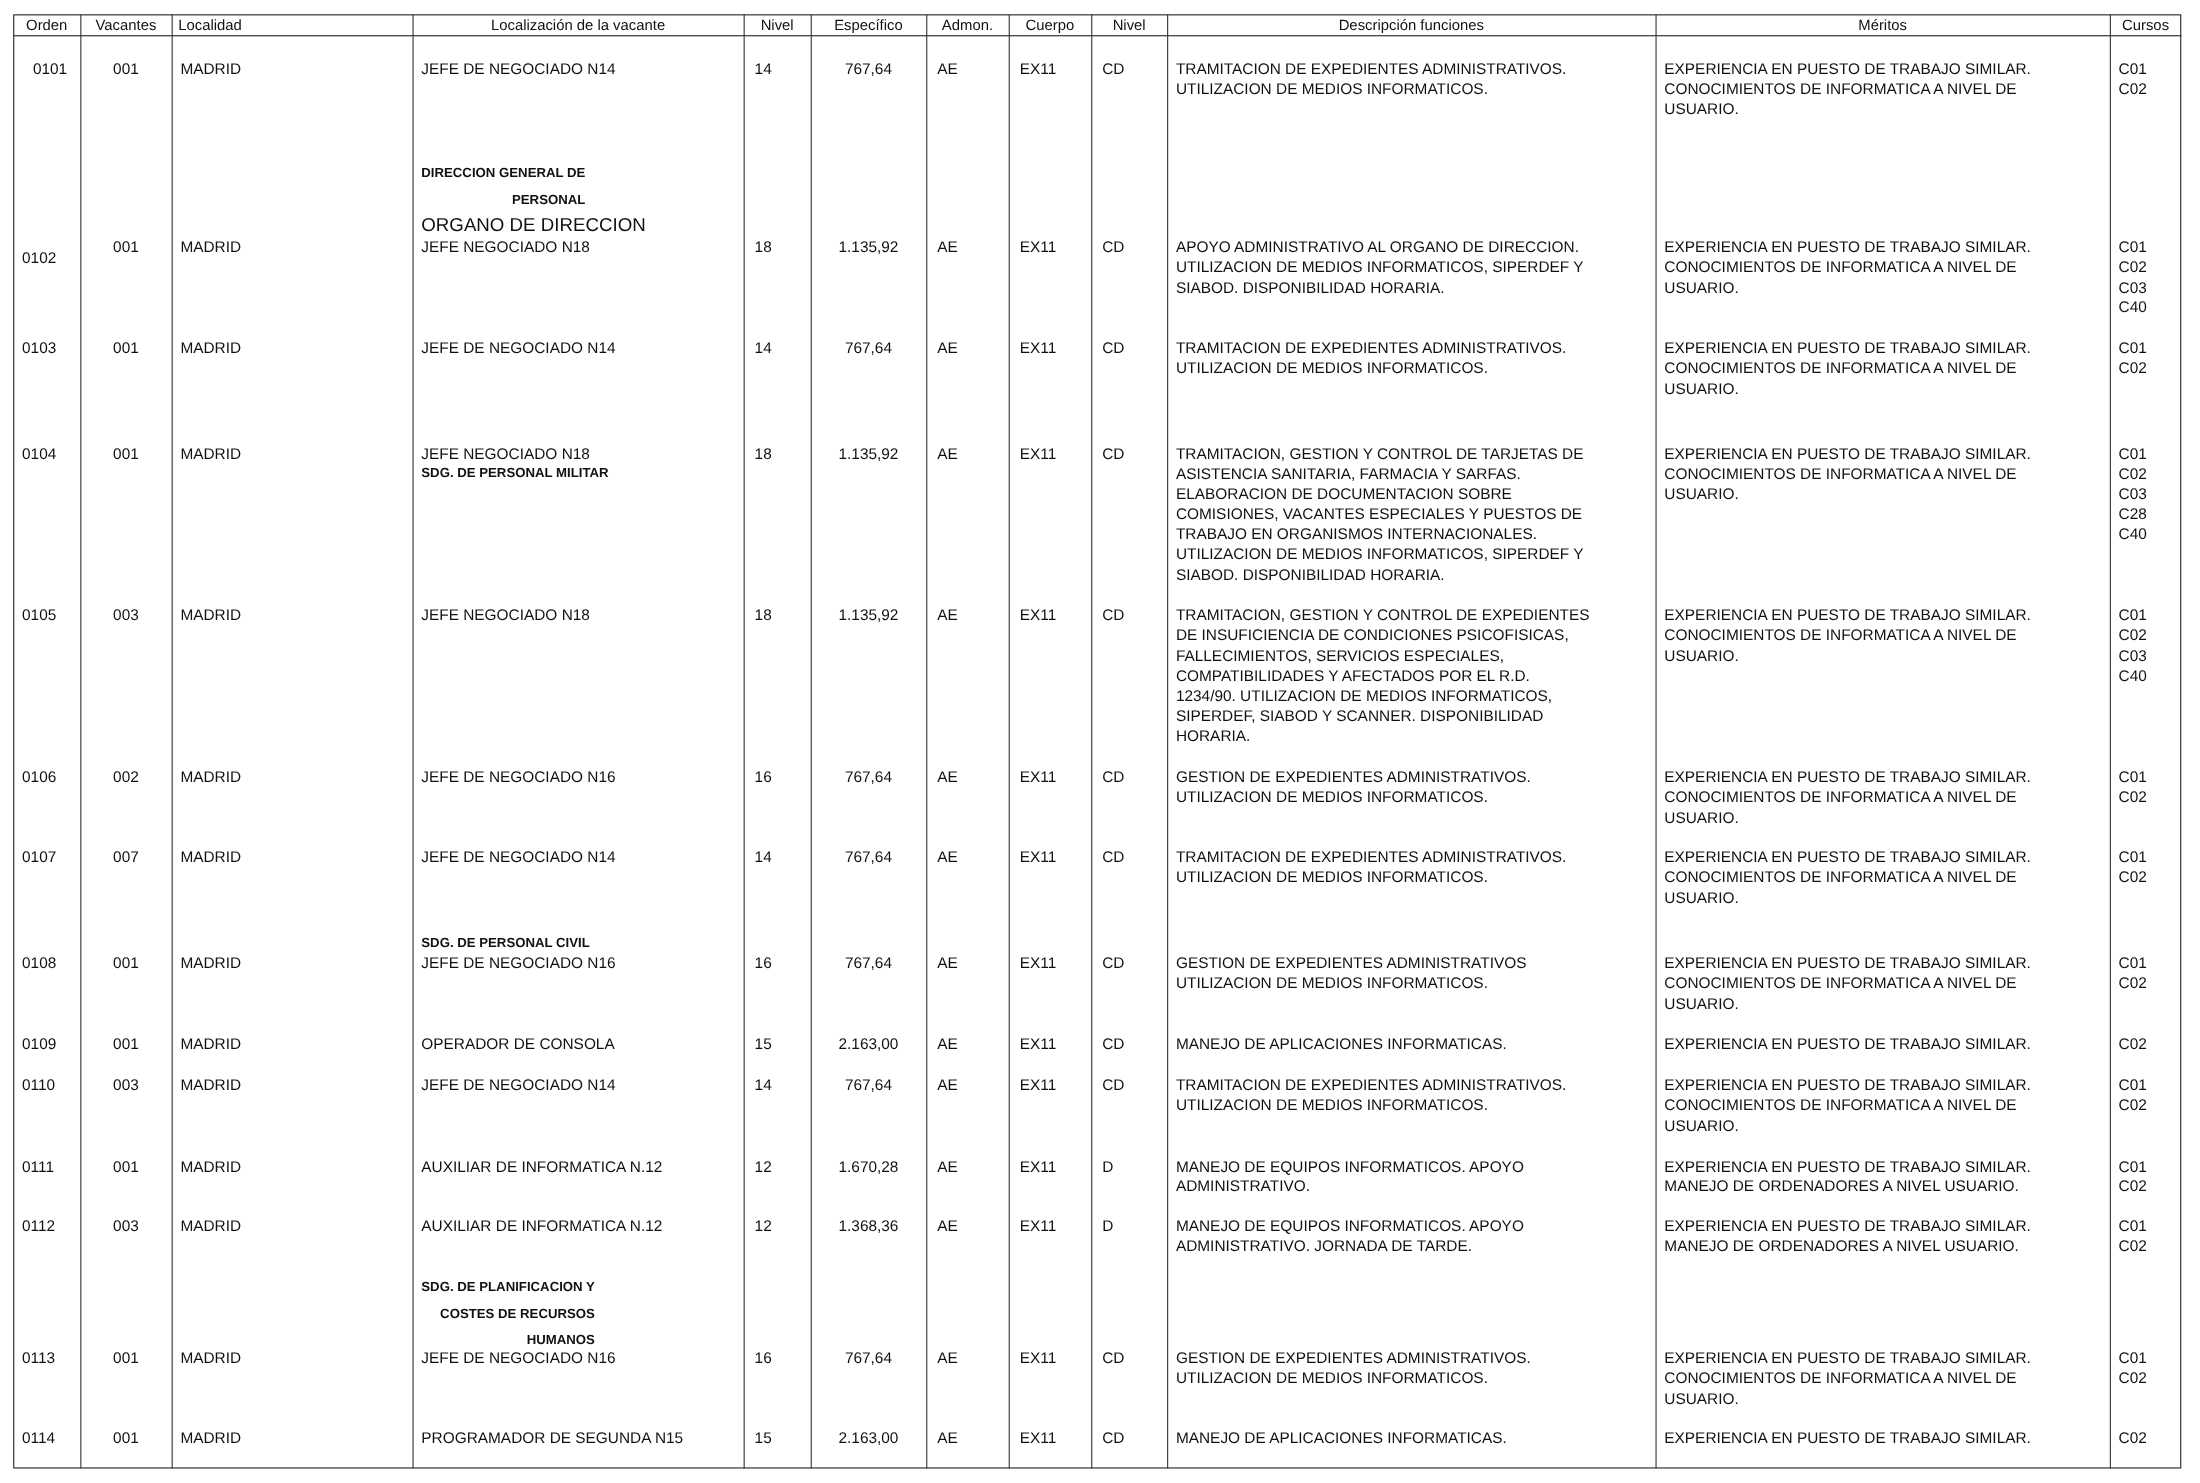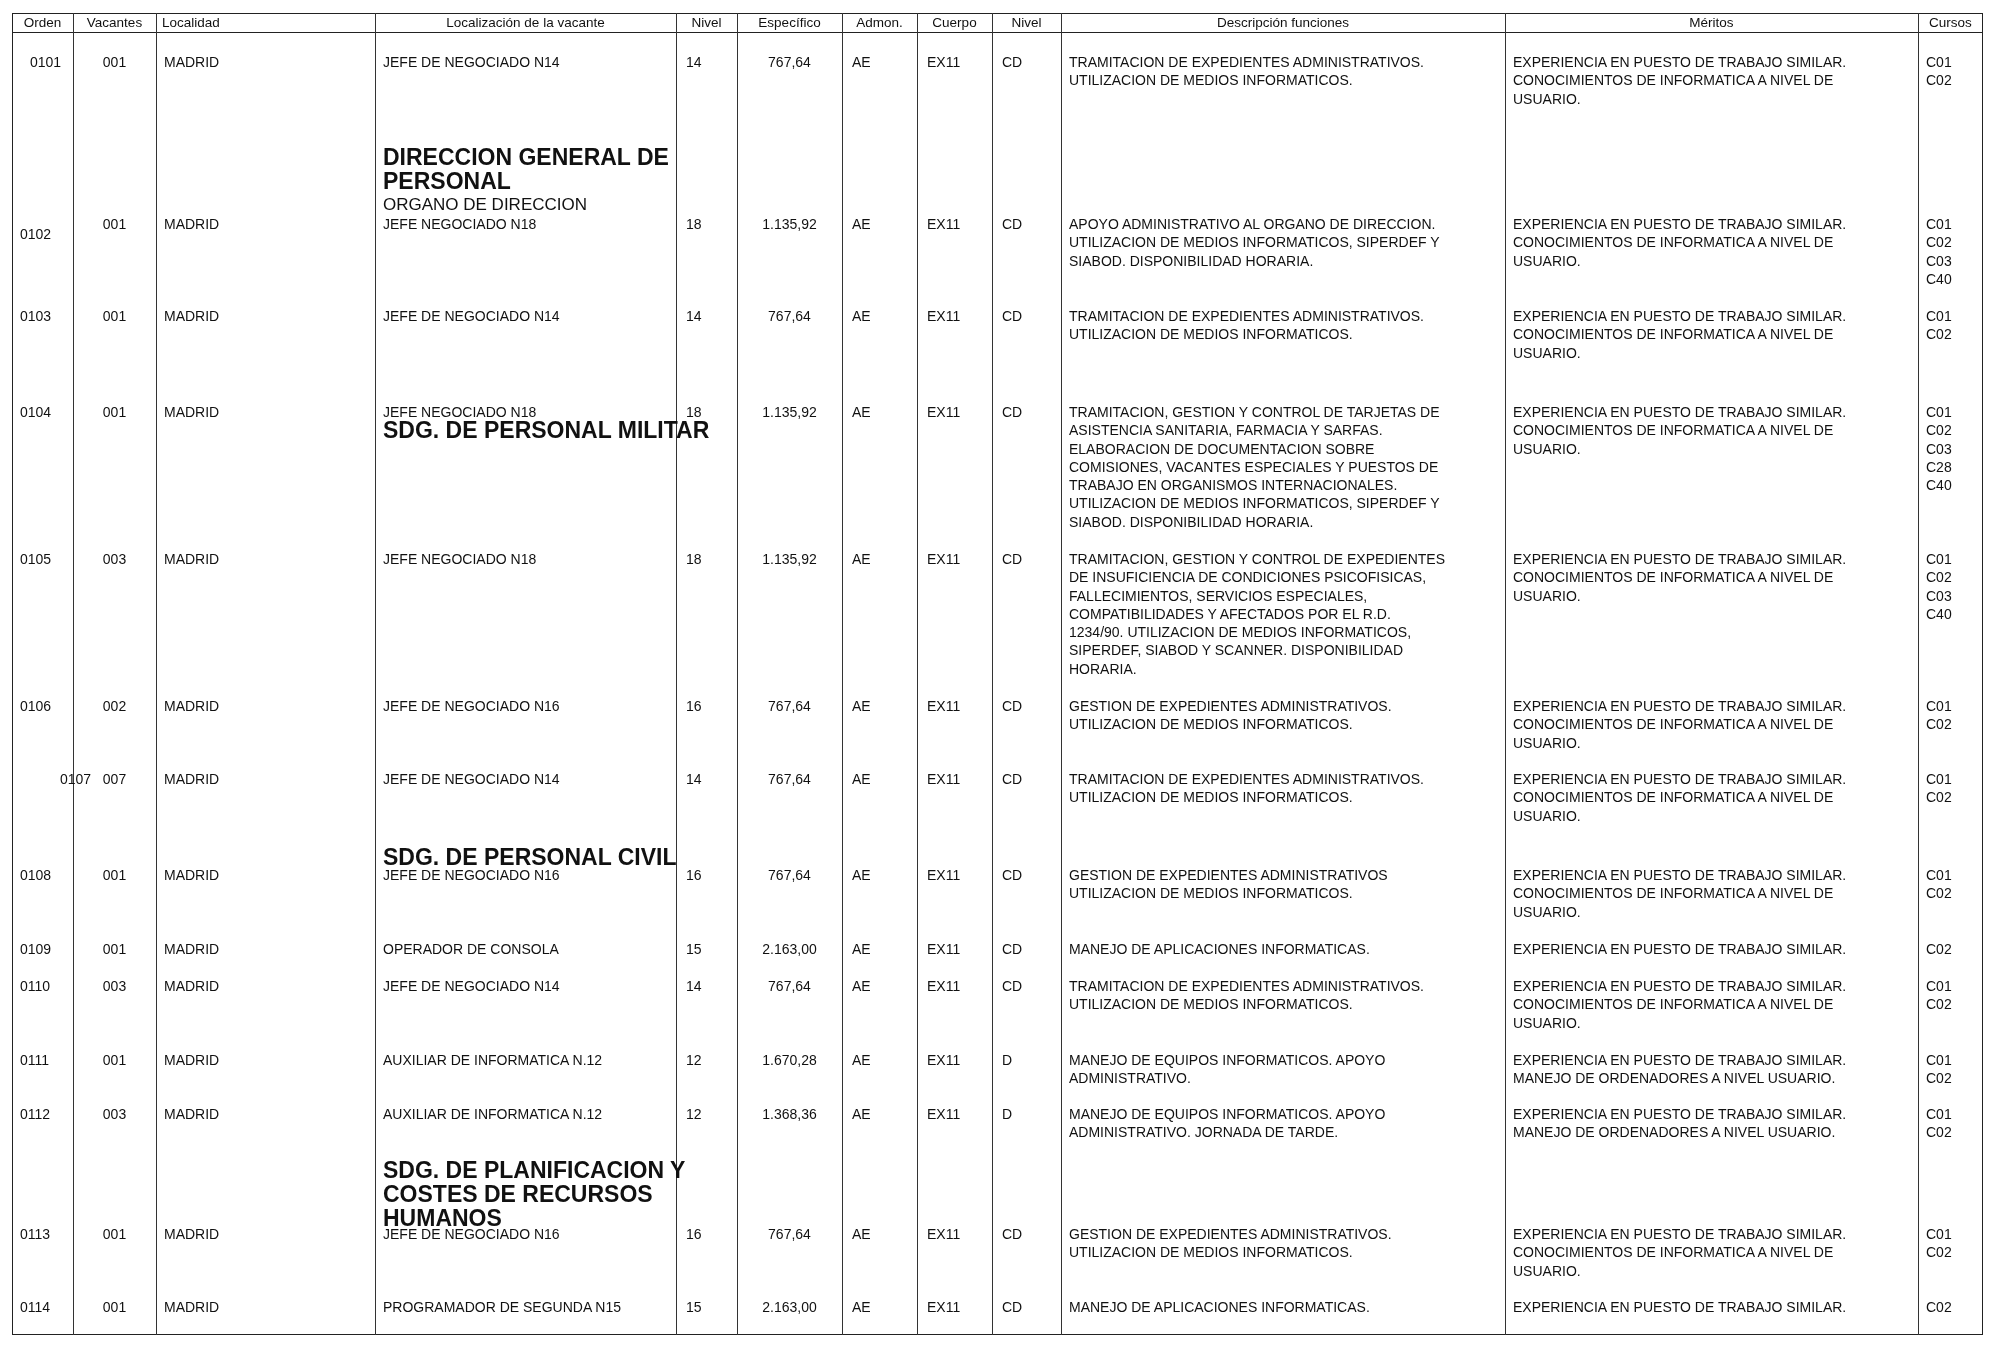--- a/index.html
+++ b/index.html
@@ -9,21 +9,21 @@
            border: 1.5px solid #222; box-sizing: border-box; }
   .header-line { position: absolute; left: 12px; width: 1971px; top: 32px; height: 0;
                  border-top: 1.5px solid #222; }
   .vline { position: absolute; top: 13px; height: 1322px; width: 0; border-left: 1.3px solid #333; }
   .hcell { position: absolute; top: 14px; height: 18px; font-size: 13.5px; line-height: 18px;
            white-space: nowrap; overflow: hidden; }
   .hcell.center { text-align: center; }
   .hcell.left { padding-left: 6px; box-sizing: border-box; }
   .cell { position: absolute; font-size: 14px; line-height: 18.3px; white-space: pre-line; }
   .cell.center { text-align: center; }
-  .heading-big { position: absolute; font-size: 23px; font-weight: bold; line-height: 24px; }
+  .heading-big { position: absolute; font-size: 12px; font-weight: bold; line-height: 24px; text-align: right; }
   .heading-small { position: absolute; font-size: 17px; line-height: 20px; }
 </style>
 </head>
 <body>
 
 <div class="frame"></div>
 <div class="header-line"></div>
 <div id="vlines">
     <div class="vline" style="left: 73px;"></div>
     <div class="vline" style="left: 156px;"></div>
@@ -182,21 +182,21 @@
       <div class="cell" style="top: 697px; left: 1002px; width: 57px;">CD</div>
       <div class="cell" style="top: 697px; left: 1069px; width: 434px;">GESTION DE EXPEDIENTES ADMINISTRATIVOS.
 UTILIZACION DE MEDIOS INFORMATICOS.</div>
       <div class="cell" style="top: 697px; left: 1513px; width: 403px;">EXPERIENCIA EN PUESTO DE TRABAJO SIMILAR.
 CONOCIMIENTOS DE INFORMATICA A NIVEL DE
 USUARIO.</div>
       <div class="cell" style="top: 697px; left: 1926px; width: 55px;">C01
 C02</div>
     </div>
     <div>
-      <div class="cell" style="top: 770px; left: 20px; width: 51px; margin-left: 40px;">0107</div>
+      <div class="cell" style="top: 770px; left: 20px; width: 51px;">0107</div>
       <div class="cell center" style="top: 770px; left: 73px; width: 83px;">007</div>
       <div class="cell" style="top: 770px; left: 164px; width: 209px;">MADRID</div>
       <div class="cell" style="top: 770px; left: 383px; width: 291px;">JEFE DE NEGOCIADO N14</div>
       <div class="cell" style="top: 770px; left: 686px; width: 49px;">14</div>
       <div class="cell center" style="top: 770px; left: 737px; width: 105px;">767,64</div>
       <div class="cell" style="top: 770px; left: 852px; width: 63px;">AE</div>
       <div class="cell" style="top: 770px; left: 927px; width: 63px;">EX11</div>
       <div class="cell" style="top: 770px; left: 1002px; width: 57px;">CD</div>
       <div class="cell" style="top: 770px; left: 1069px; width: 434px;">TRAMITACION DE EXPEDIENTES ADMINISTRATIVOS.
 UTILIZACION DE MEDIOS INFORMATICOS.</div>

